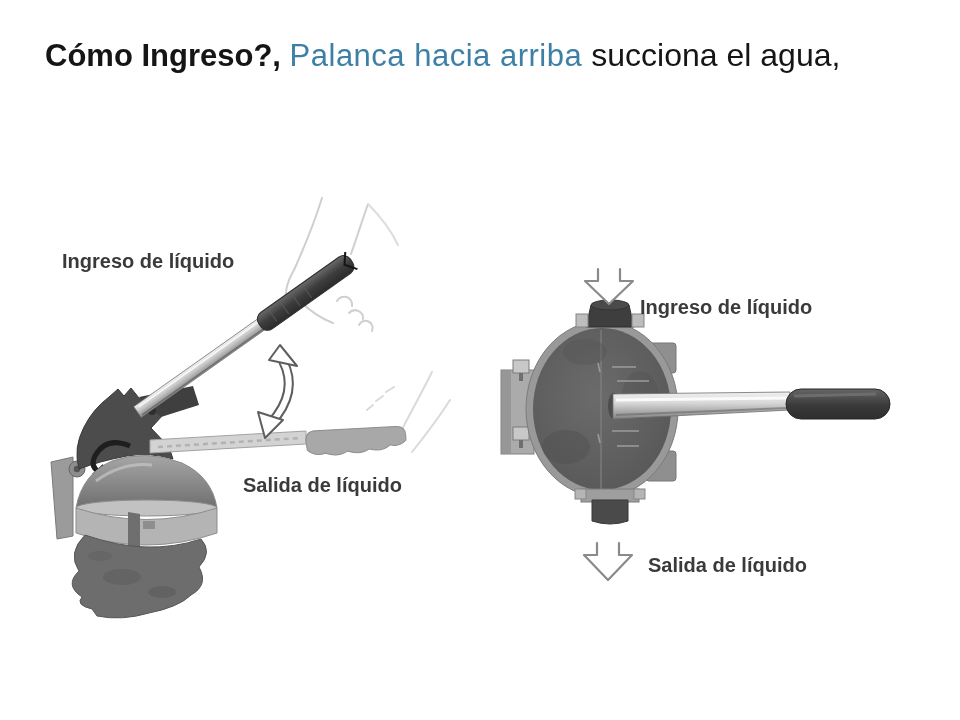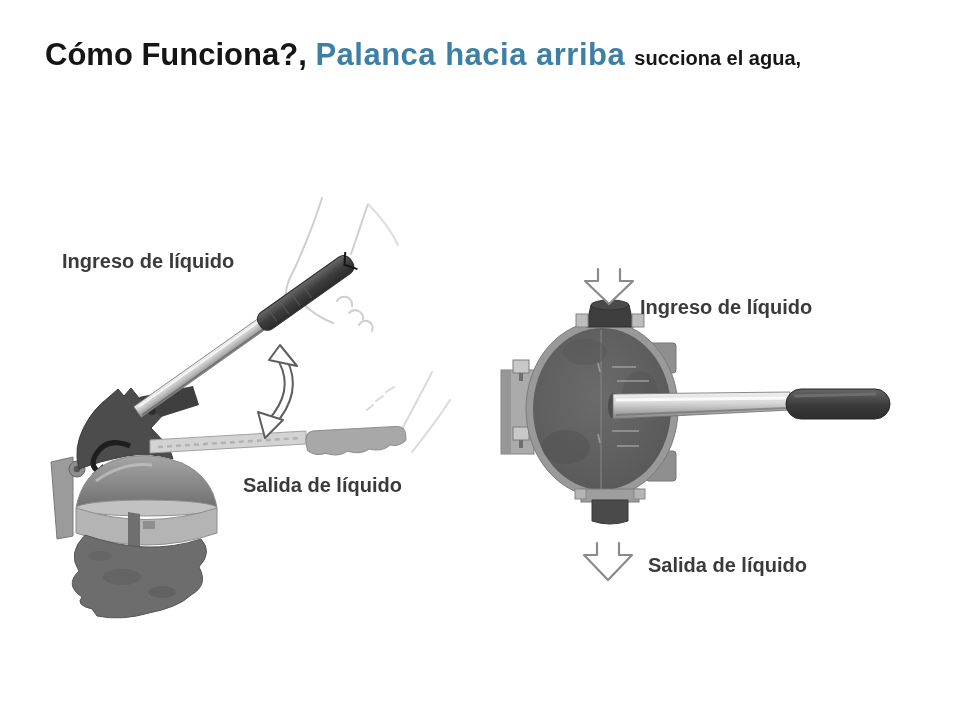--- a/index.html
+++ b/index.html
@@ -5,36 +5,36 @@
   html,body{margin:0;padding:0;background:#ffffff;}
   .slide{
     position:relative;width:960px;height:720px;overflow:hidden;
     background:var(--background,#ffffff);
     font-family:"Liberation Sans",sans-serif;
   }
   .title-line{position:absolute;white-space:pre;line-height:1.1;}
   .title-line-1{left:45px;top:38px;}
   .title-line-2{left:197px;top:86px;}
   .seg-big-black{font-size:31px;font-weight:bold;color:var(--title-black,#151515);}
-  .seg-blue{font-size:31px;font-weight:bold;color:var(--title-blue,#3e7fa6);letter-spacing:.5px;}
-  .seg-small-black{font-size:20px;font-weight:bold;color:var(--title-black,#151515);}
+  .seg-blue{font-size:31px;font-weight:normal;color:var(--title-blue,#3e7fa6);letter-spacing:.5px;}
+  .seg-small-black{font-size:32px;font-weight:normal;color:var(--title-black,#151515);}
   .fig{position:absolute;}
   .fig-left{left:40px;top:180px;width:430px;height:450px;}
   .fig-right{left:480px;top:260px;width:460px;height:340px;}
   .fig-label{
     font-family:"Liberation Sans",sans-serif;
     font-size:20px;font-weight:600;fill:var(--label-gray,#3a3a3a);
   }
 </style>
 </head>
 <body>
 
 <div class="slide">
 
-  <div class="title-line title-line-1"><span class="seg-big-black">Cómo Funciona?, </span><span class="seg-blue">Palanca hacia arriba </span><span class="seg-small-black">succiona el agua,</span></div>
+  <div class="title-line title-line-1"><span class="seg-big-black">Cómo Ingreso?, </span><span class="seg-blue">Palanca hacia arriba </span><span class="seg-small-black">succiona el agua,</span></div>
 
   <svg class="fig fig-left" viewBox="40 180 430 450">
     <defs>
       <linearGradient id="shaftGrad" x1="0" y1="0" x2="0" y2="1">
         <stop offset="0" stop-color="#f2f2f2"></stop>
           <stop offset=".45" stop-color="#c9c9c9"></stop>
           <stop offset="1" stop-color="#8a8a8a"></stop>
       </linearGradient>
       <linearGradient id="gripGrad" x1="0" y1="0" x2="0" y2="1">
         <stop offset="0" stop-color="#6a6a6a"></stop>

